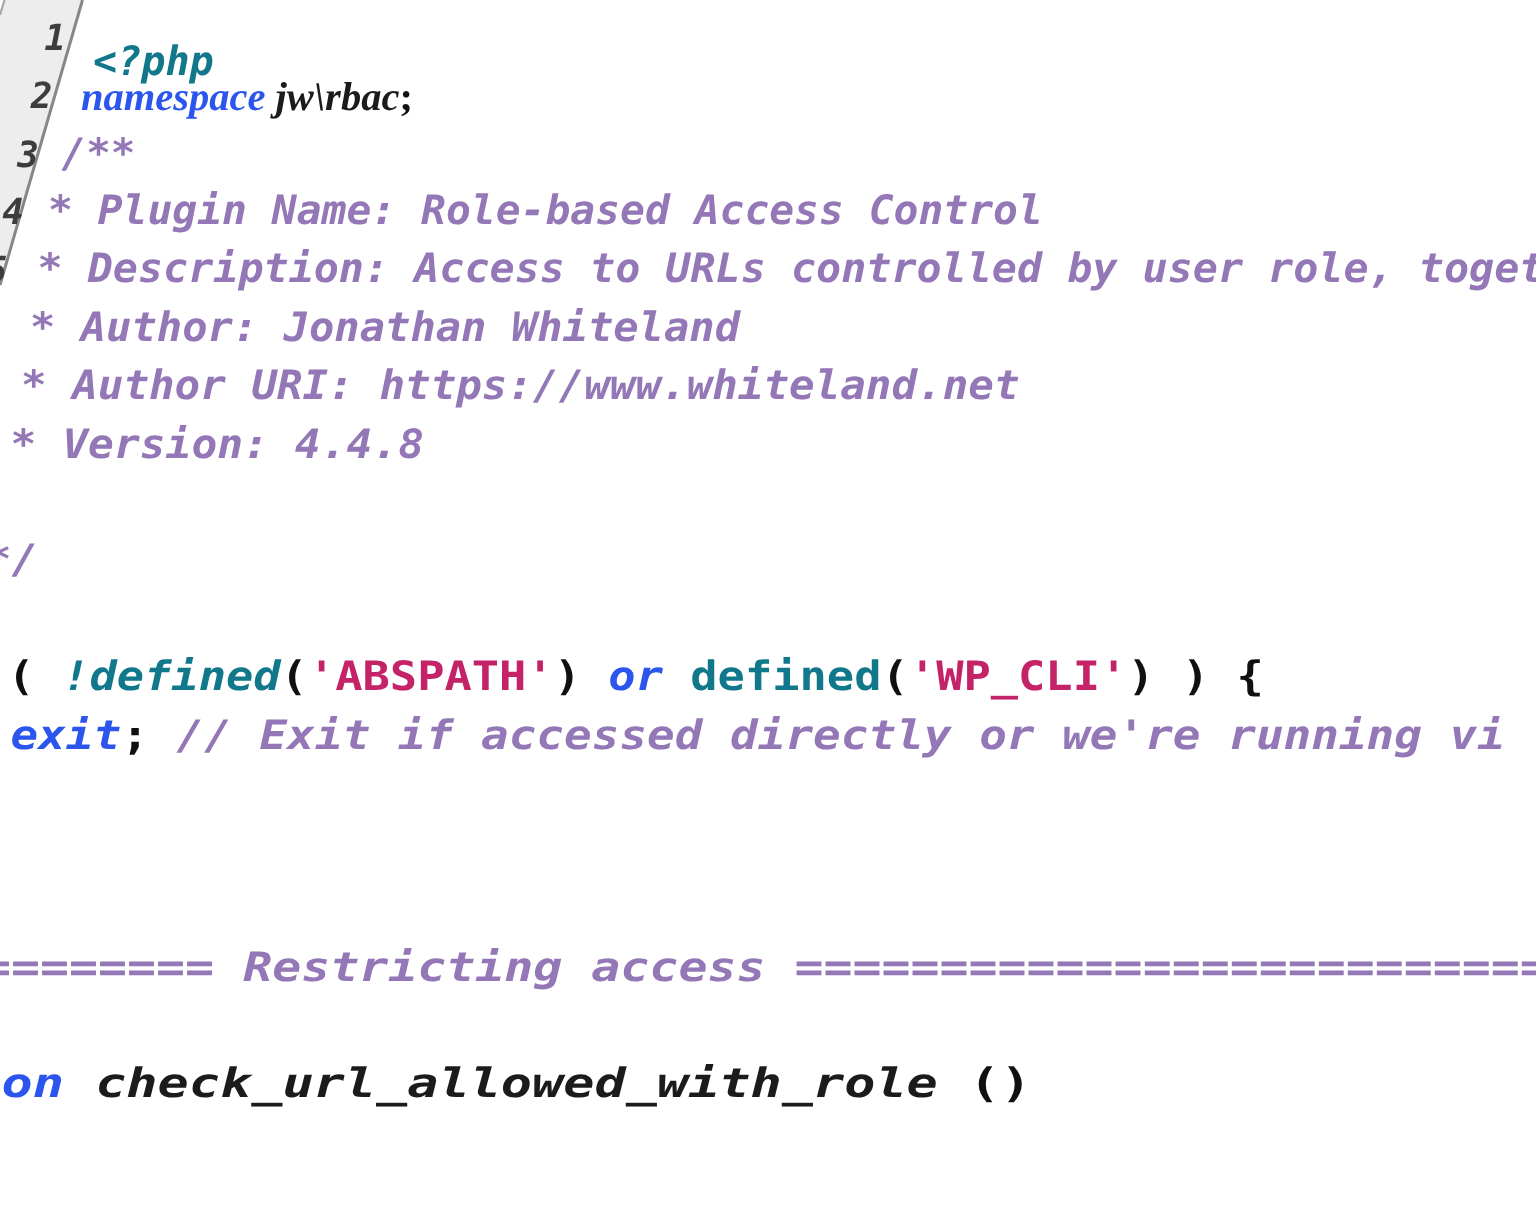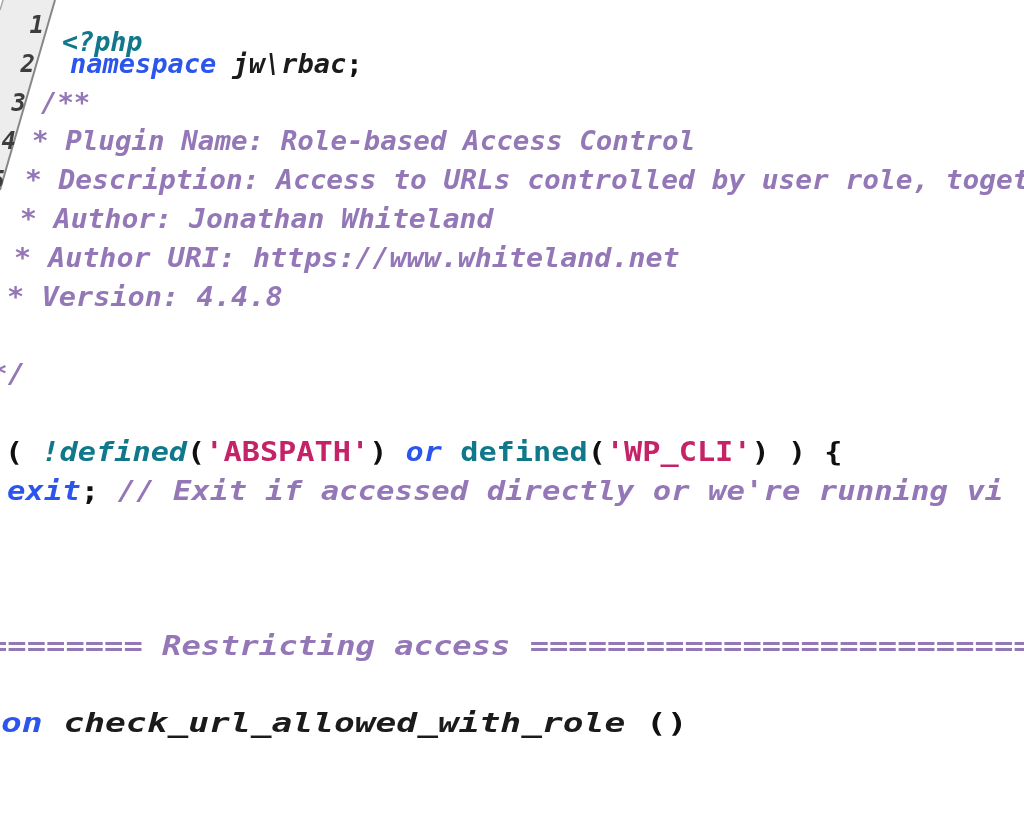--- a/index.html
+++ b/index.html
@@ -46,21 +46,21 @@
   <div>
       <div class="line-number" style="left: 44px; top: 13px;">1</div>
       <div class="line-number" style="left: 35px; top: 52px;">2</div>
       <div class="line-number" style="left: 26px; top: 91px;">3</div>
       <div class="line-number" style="left: 16px; top: 129px;">4</div>
       <div class="line-number" style="left: 5px; top: 168px;">5</div>
     </div>
 
   <div>
       <div class="code-line" style="left: 62px; top: 6px; transform: scaleX(0.99); margin-top: 17px;"><span class="tok-tag">&lt;?php</span></div>
-      <div class="code-line" style="left: 70px; top: 44.8px; transform: scaleX(1);"><span class="tok-kw">namespace</span><span class="tok-pln"> jw\rbac</span><span class="tok-pun">;</span></div>
+      <div class="code-line" style="left: 54px; top: 44.8px; transform: scaleX(1); font-family: Liberation Serif, serif;"><span class="tok-kw">namespace</span><span class="tok-pln"> jw\rbac</span><span class="tok-pun">;</span></div>
       <div class="code-line" style="left: 41px; top: 83.6px; transform: scaleX(1.01);"><span class="tok-com">/**</span></div>
       <div class="code-line" style="left: 32px; top: 122.4px; transform: scaleX(1.02);"><span class="tok-com">* Plugin Name: Role-based Access Control</span></div>
       <div class="code-line" style="left: 25px; top: 161.2px; transform: scaleX(1.03);"><span class="tok-com">* Description: Access to URLs controlled by user role, togeth</span></div>
       <div class="code-line" style="left: 20px; top: 200px; transform: scaleX(1.04);"><span class="tok-com">* Author: Jonathan Whiteland</span></div>
       <div class="code-line" style="left: 14px; top: 238.8px; transform: scaleX(1.05);"><span class="tok-com">* Author URI: https://www.whiteland.net</span></div>
       <div class="code-line" style="left: 7px; top: 277.6px; transform: scaleX(1.06);"><span class="tok-com">* Version: 4.4.8</span></div>
       <div class="code-line" style="left: 0px; top: 316.4px; transform: scaleX(1.07);"></div>
       <div class="code-line" style="left: -10px; top: 355.2px; transform: scaleX(1.09);"><span class="tok-com">*/</span></div>
       <div class="code-line" style="left: 0px; top: 394px; transform: scaleX(1.1);"></div>
       <div class="code-line" style="left: 5px; top: 432.8px; transform: scaleX(1.12);"><span class="tok-pun">( </span><span class="tok-fni">!defined</span><span class="tok-pun">(</span><span class="tok-str">'ABSPATH'</span><span class="tok-pun">)</span><span class="tok-kw"> or </span><span class="tok-fn">defined</span><span class="tok-pun">(</span><span class="tok-str">'WP_CLI'</span><span class="tok-pun">)</span><span class="tok-pun"> ) {</span></div>

